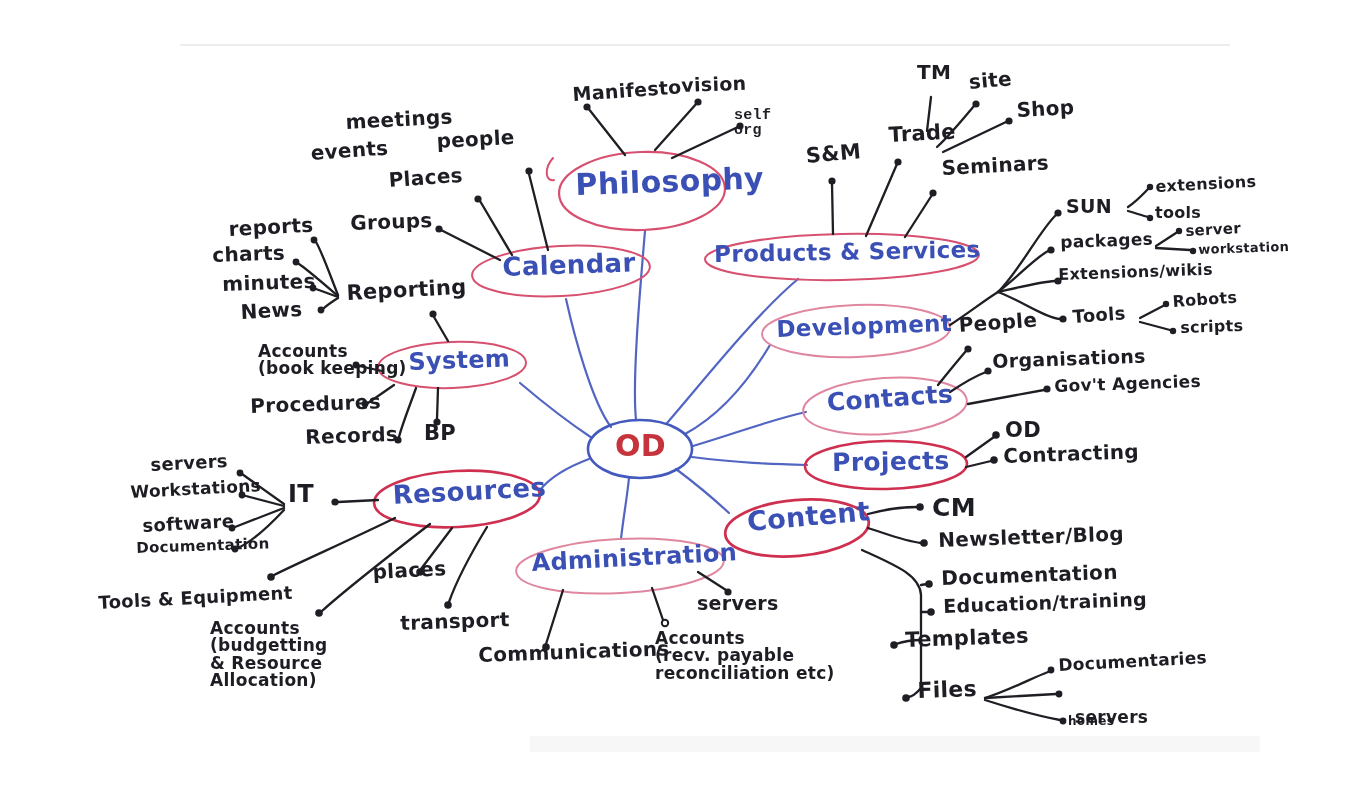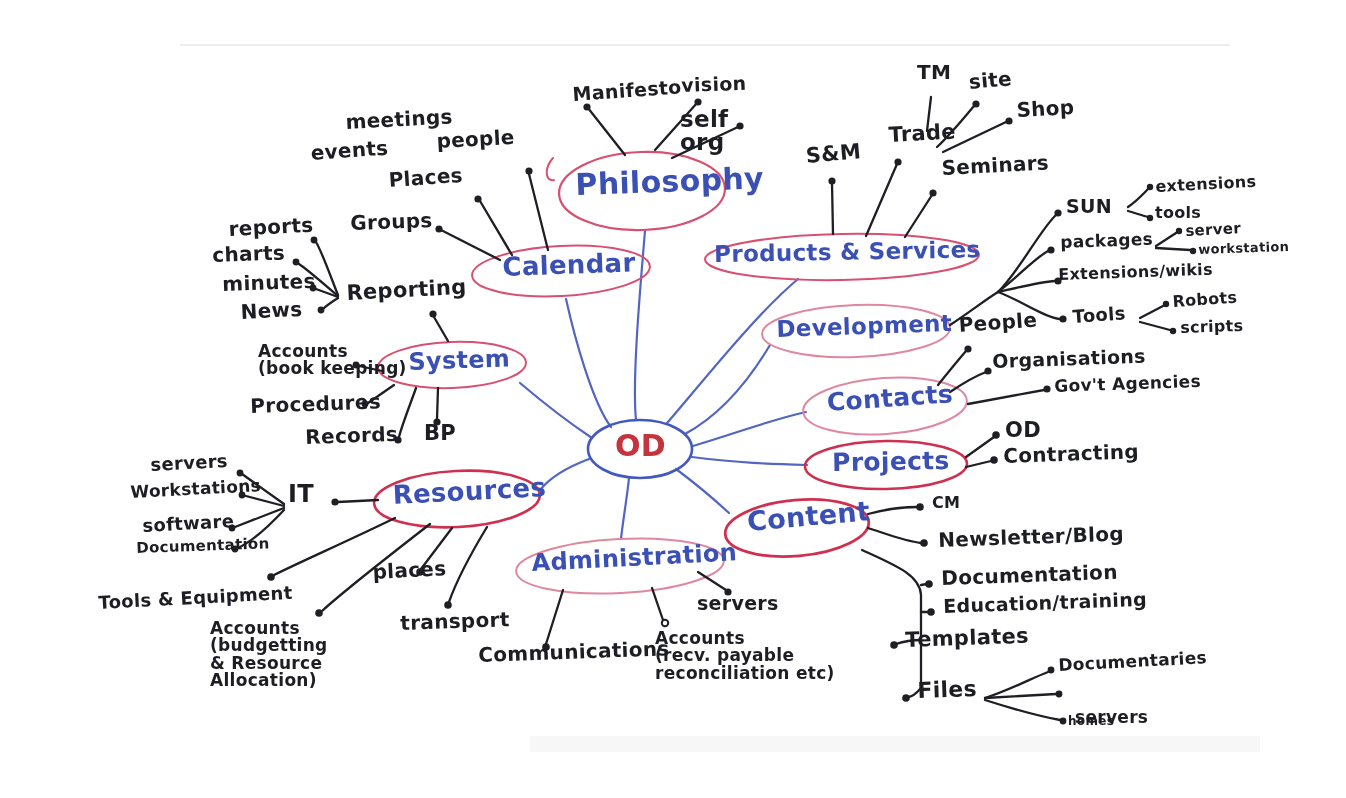--- a/index.html
+++ b/index.html
@@ -190,21 +190,21 @@
   <div class="lbl blue" style="left:776px;top:318px;font-size:23px;transform:rotate(-2deg);">Development</div>
   <div class="lbl blue" style="left:826px;top:390px;font-size:25px;transform:rotate(-4deg);">Contacts</div>
   <div class="lbl blue" style="left:832px;top:450px;font-size:25px;transform:rotate(-1deg);">Projects</div>
   <div class="lbl blue" style="left:746px;top:508px;font-size:27px;transform:rotate(-5deg);">Content</div>
   <div class="lbl blue" style="left:531px;top:551px;font-size:24px;transform:rotate(-3deg);">Administration</div>
   <div class="lbl blue" style="left:392px;top:482px;font-size:26px;transform:rotate(-3deg);">Resources</div>
   <div class="lbl blue" style="left:408px;top:350px;font-size:24px;transform:rotate(-2deg);">System</div>
 
   <div class="lbl" style="left:572px;top:85px;font-size:19px;transform:rotate(-4deg);">Manifesto</div>
   <div class="lbl" style="left:681px;top:76px;font-size:19px;transform:rotate(-2deg);">vision</div>
-  <div class="lbl" style="left:680px;top:108px;font-size:23px;">self
+  <div class="lbl" style="left:734px;top:108px;font-size:15px;font-family:Liberation Mono, monospace;">self
 org</div>
 
   <div class="lbl" style="left:345px;top:112px;font-size:20px;transform:rotate(-3deg);">meetings</div>
   <div class="lbl" style="left:310px;top:143px;font-size:20px;transform:rotate(-4deg);">events</div>
   <div class="lbl" style="left:436px;top:131px;font-size:20px;transform:rotate(-3deg);">people</div>
   <div class="lbl" style="left:388px;top:170px;font-size:20px;transform:rotate(-4deg);">Places</div>
   <div class="lbl" style="left:350px;top:213px;font-size:20px;transform:rotate(-2deg);">Groups</div>
 
   <div class="lbl" style="left:805px;top:146px;font-size:21px;transform:rotate(-5deg);">S&amp;M</div>
   <div class="lbl" style="left:888px;top:125px;font-size:21px;transform:rotate(-3deg);">Trade</div>
@@ -224,21 +224,21 @@
   <div class="lbl" style="left:1172px;top:294px;font-size:16px;transform:rotate(-4deg);">Robots</div>
   <div class="lbl" style="left:1180px;top:320px;font-size:16px;transform:rotate(-2deg);">scripts</div>
 
   <div class="lbl" style="left:958px;top:315px;font-size:20px;transform:rotate(-4deg);">People</div>
   <div class="lbl" style="left:992px;top:352px;font-size:19px;transform:rotate(-2deg);">Organisations</div>
   <div class="lbl" style="left:1054px;top:378px;font-size:17px;transform:rotate(-2deg);">Gov't Agencies</div>
 
   <div class="lbl" style="left:1005px;top:420px;font-size:21px;">OD</div>
   <div class="lbl" style="left:1003px;top:446px;font-size:20px;transform:rotate(-2deg);">Contracting</div>
 
-  <div class="lbl" style="left:932px;top:495px;font-size:16px;">CM</div>
+  <div class="lbl" style="left:932px;top:495px;font-size:25px;">CM</div>
   <div class="lbl" style="left:938px;top:530px;font-size:20px;transform:rotate(-2deg);">Newsletter/Blog</div>
   <div class="lbl" style="left:941px;top:568px;font-size:20px;transform:rotate(-2deg);">Documentation</div>
   <div class="lbl" style="left:943px;top:597px;font-size:19px;transform:rotate(-2deg);">Education/training</div>
   <div class="lbl" style="left:905px;top:630px;font-size:21px;transform:rotate(-2deg);">Templates</div>
   <div class="lbl" style="left:917px;top:680px;font-size:22px;transform:rotate(-2deg);">Files</div>
   <div class="lbl" style="left:1058px;top:657px;font-size:17px;transform:rotate(-3deg);">Documentaries</div>
   <div class="lbl" style="left:1068px;top:683px;font-size:12px;margin-top:32px;">homes</div>
   <div class="lbl" style="left:1075px;top:709px;font-size:17px;">servers</div>
 
   <div class="lbl" style="left:478px;top:645px;font-size:20px;transform:rotate(-2deg);">Communications</div>

